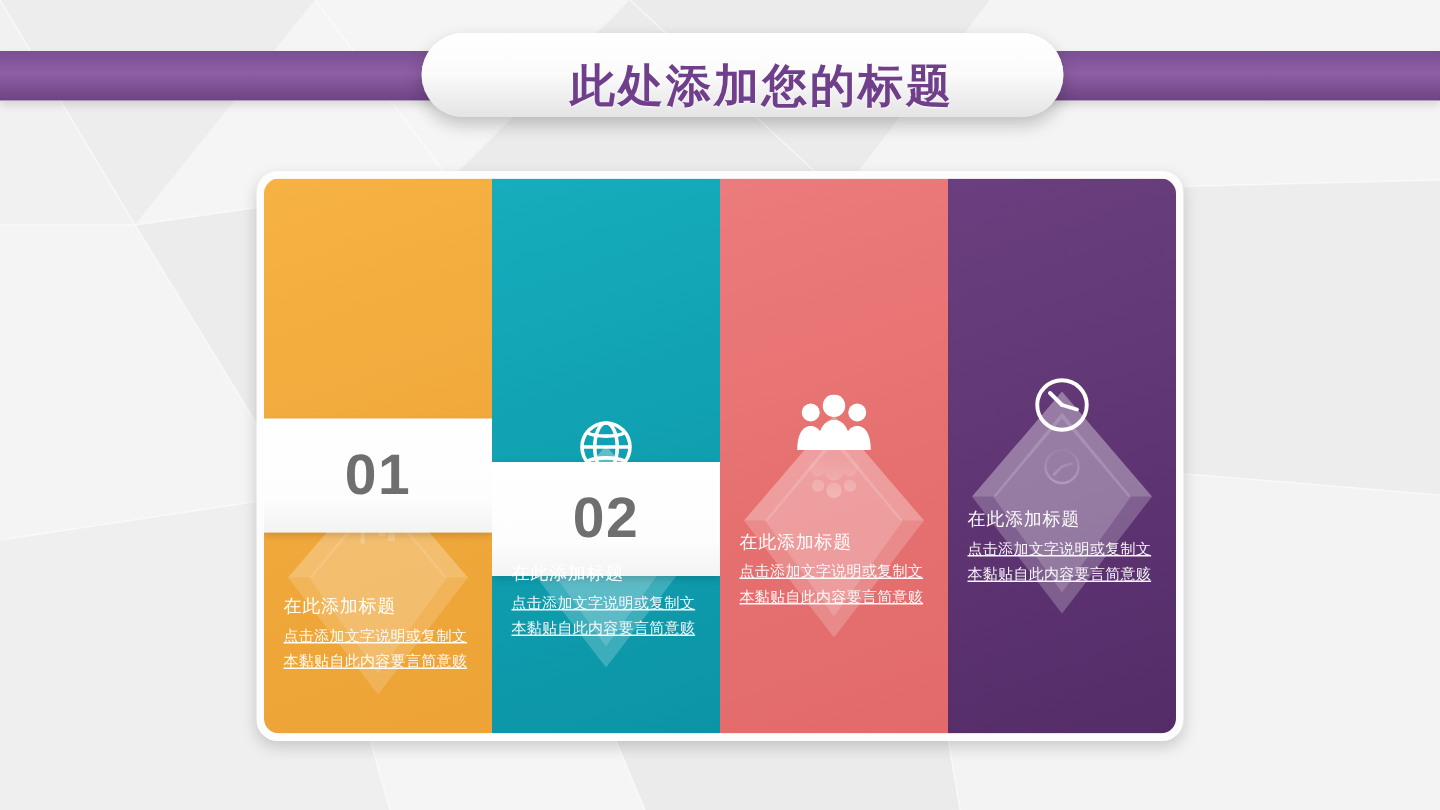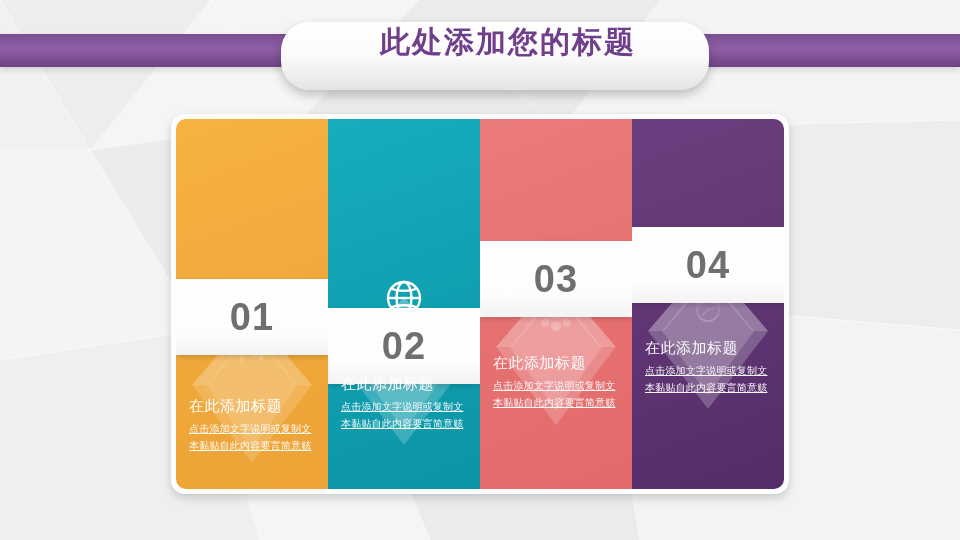--- a/index.html
+++ b/index.html
@@ -15,25 +15,25 @@
 
   
   #topbar{
     position:absolute;left:0;top:34px;width:960px;height:33px;
     background:linear-gradient(180deg,#7a4f92 0%,#8f5ea6 45%,#6e4383 100%);
     box-shadow:0 3px 6px rgba(0,0,0,.13);
   }
 
   
   #title-pill{
-    position:absolute;left:281px;top:22px;width:428px;height:68px;
+    position:absolute;left:281px;top:22px;width:428px;height:56px;
     border-radius:29px;
     background:linear-gradient(180deg,#ffffff 0%,#fbfbfb 48%,#e4e4e4 100%);
     box-shadow:0 5px 11px rgba(0,0,0,.22), inset 0 1px 0 #fff;
-    display:flex;align-items:flex-start;justify-content:center;
+    display:flex;align-items:flex-end;justify-content:center;
   }
   #title-text{
     color:#6f3f8c;font-size:30px;font-weight:bold;letter-spacing:2px;
     text-shadow:0 1px 1px rgba(255,255,255,.9);
     padding-left:26px;
   }
 
   
   #frame{
     position:absolute;left:171px;top:114px;width:618px;height:380px;
@@ -81,21 +81,21 @@
     display:flex;align-items:center;justify-content:center;
   }
   .num{
     font-size:38px;font-weight:bold;color:#6f6f6f;letter-spacing:1px;
     text-shadow:0 1px 1px rgba(255,255,255,.8);
     font-family:"Liberation Sans","DejaVu Sans",sans-serif;
   }
 
   .txt{position:absolute;left:13px;width:128px;color:#fff;}
   .txt .head{
-    font-size:15px;line-height:1.2;margin-bottom:6px;
+    font-size:12px;line-height:1.2;margin-bottom:6px;
     color:rgba(255,255,255,.97);letter-spacing:.5px;
   }
   .txt .body{
     font-size:10px;line-height:1.65;color:rgba(255,255,255,.95);
     letter-spacing:.2px;
     text-decoration:underline;
   }
 
   .c1 .txt .head{color:#fff;}
 </style>
@@ -243,23 +243,20 @@
       <svg width="52" height="26" viewBox="0 0 52 38" fill="#ffffff">
         <circle cx="10.5" cy="12" r="6"></circle>
         <path d="M1.5,37 C1.5,25 6,21 10.5,21 C15,21 19.5,25 19.5,37 Z"></path>
         <circle cx="41.5" cy="12" r="6"></circle>
         <path d="M32.5,37 C32.5,25 37,21 41.5,21 C46,21 50.5,25 50.5,37 Z"></path>
         <circle cx="26" cy="7.5" r="7.5"></circle>
         <path d="M15,37 C15,22 20,17 26,17 C32,17 37,22 37,37 Z"></path>
       </svg>
     </div>
 
-    <div class="band" style="top:122px;">
-      <span class="num">03</span>
-    </div>
 
     <div class="txt" style="top:235px;">
       <div class="head">在此添加标题</div>
       <div class="body">点击添加文字说明或复制文本黏贴自此内容要言简意赅</div>
     </div>
   </div>
 
   <div class="col c4">
     <div class="colbg"></div>
 
@@ -279,23 +276,20 @@
       </svg>
     </div>
     <div class="icon-reflect" style="top:173px;">
       <svg width="42" height="28" viewBox="0 0 42 42" fill="none" stroke="#ffffff" stroke-width="2.6">
         <circle cx="21" cy="21" r="16.5"></circle>
         <path d="M21,21 L13,13" stroke-linecap="round"></path>
         <path d="M21,21 L31,24" stroke-linecap="round"></path>
       </svg>
     </div>
 
-    <div class="band" style="top:108px;">
-      <span class="num">04</span>
-    </div>
 
     <div class="txt" style="top:220px;">
       <div class="head">在此添加标题</div>
       <div class="body">点击添加文字说明或复制文本黏贴自此内容要言简意赅</div>
     </div>
   </div>
 
 </div>
 
 </body></html>

